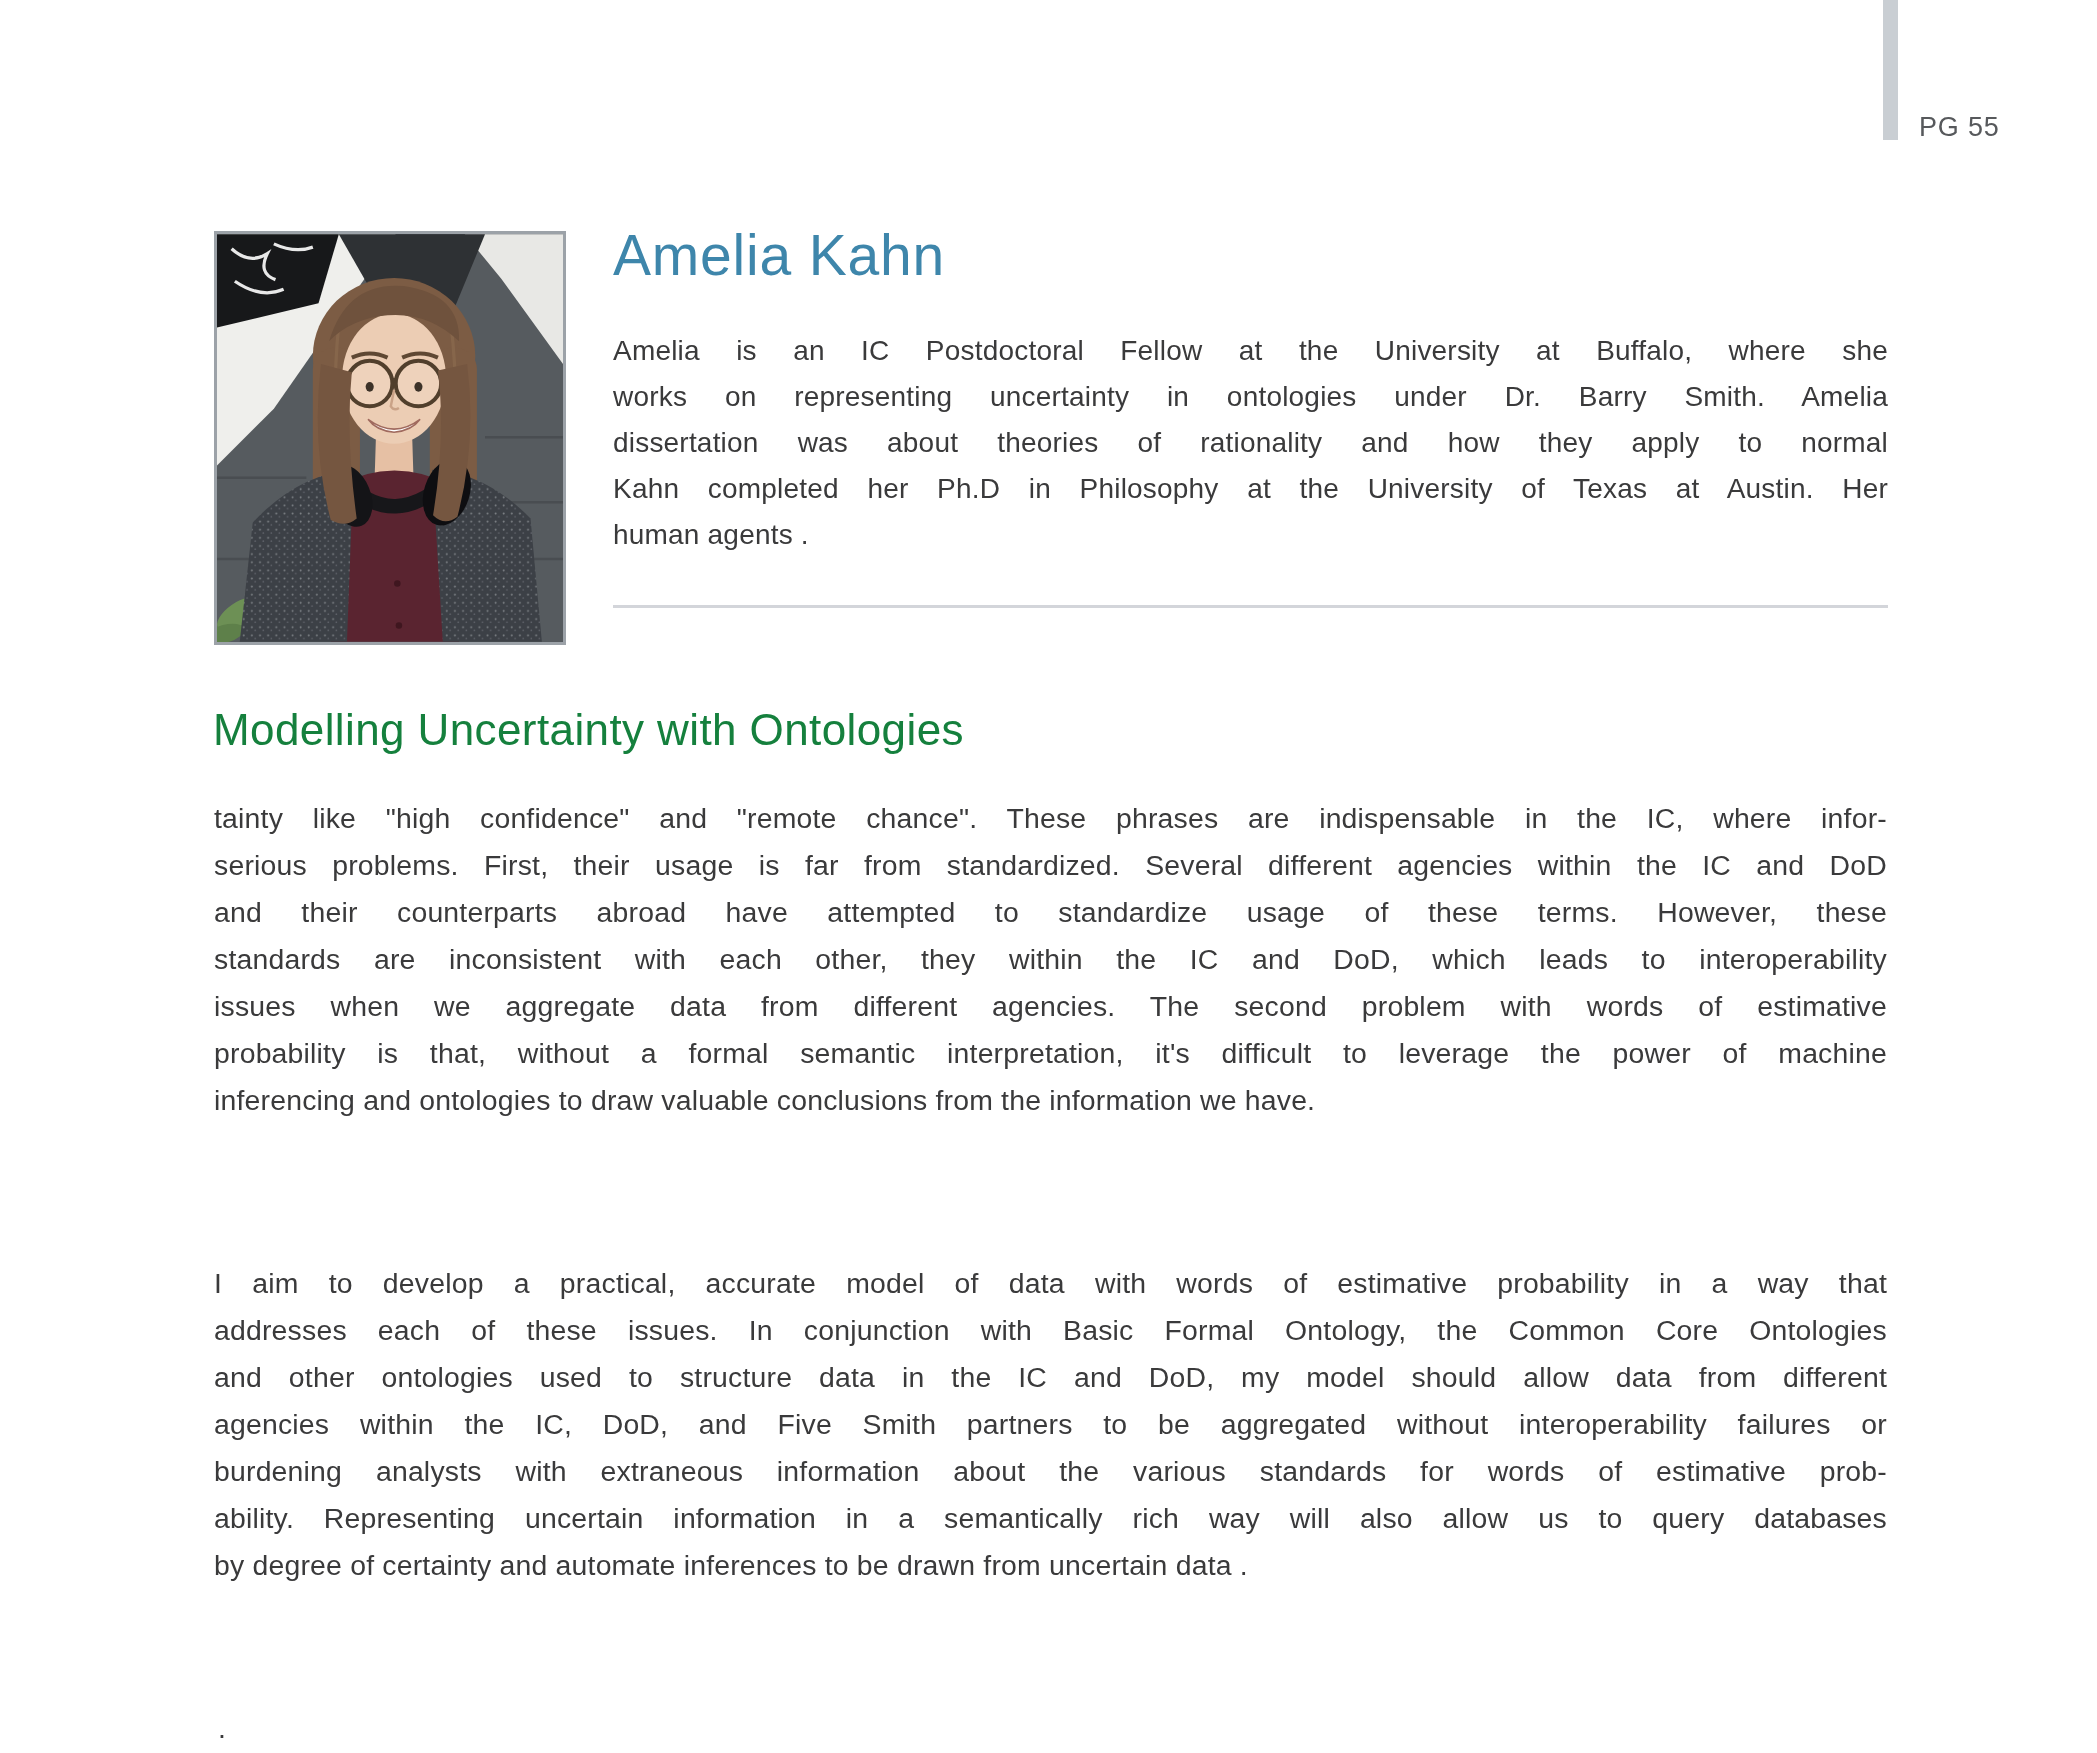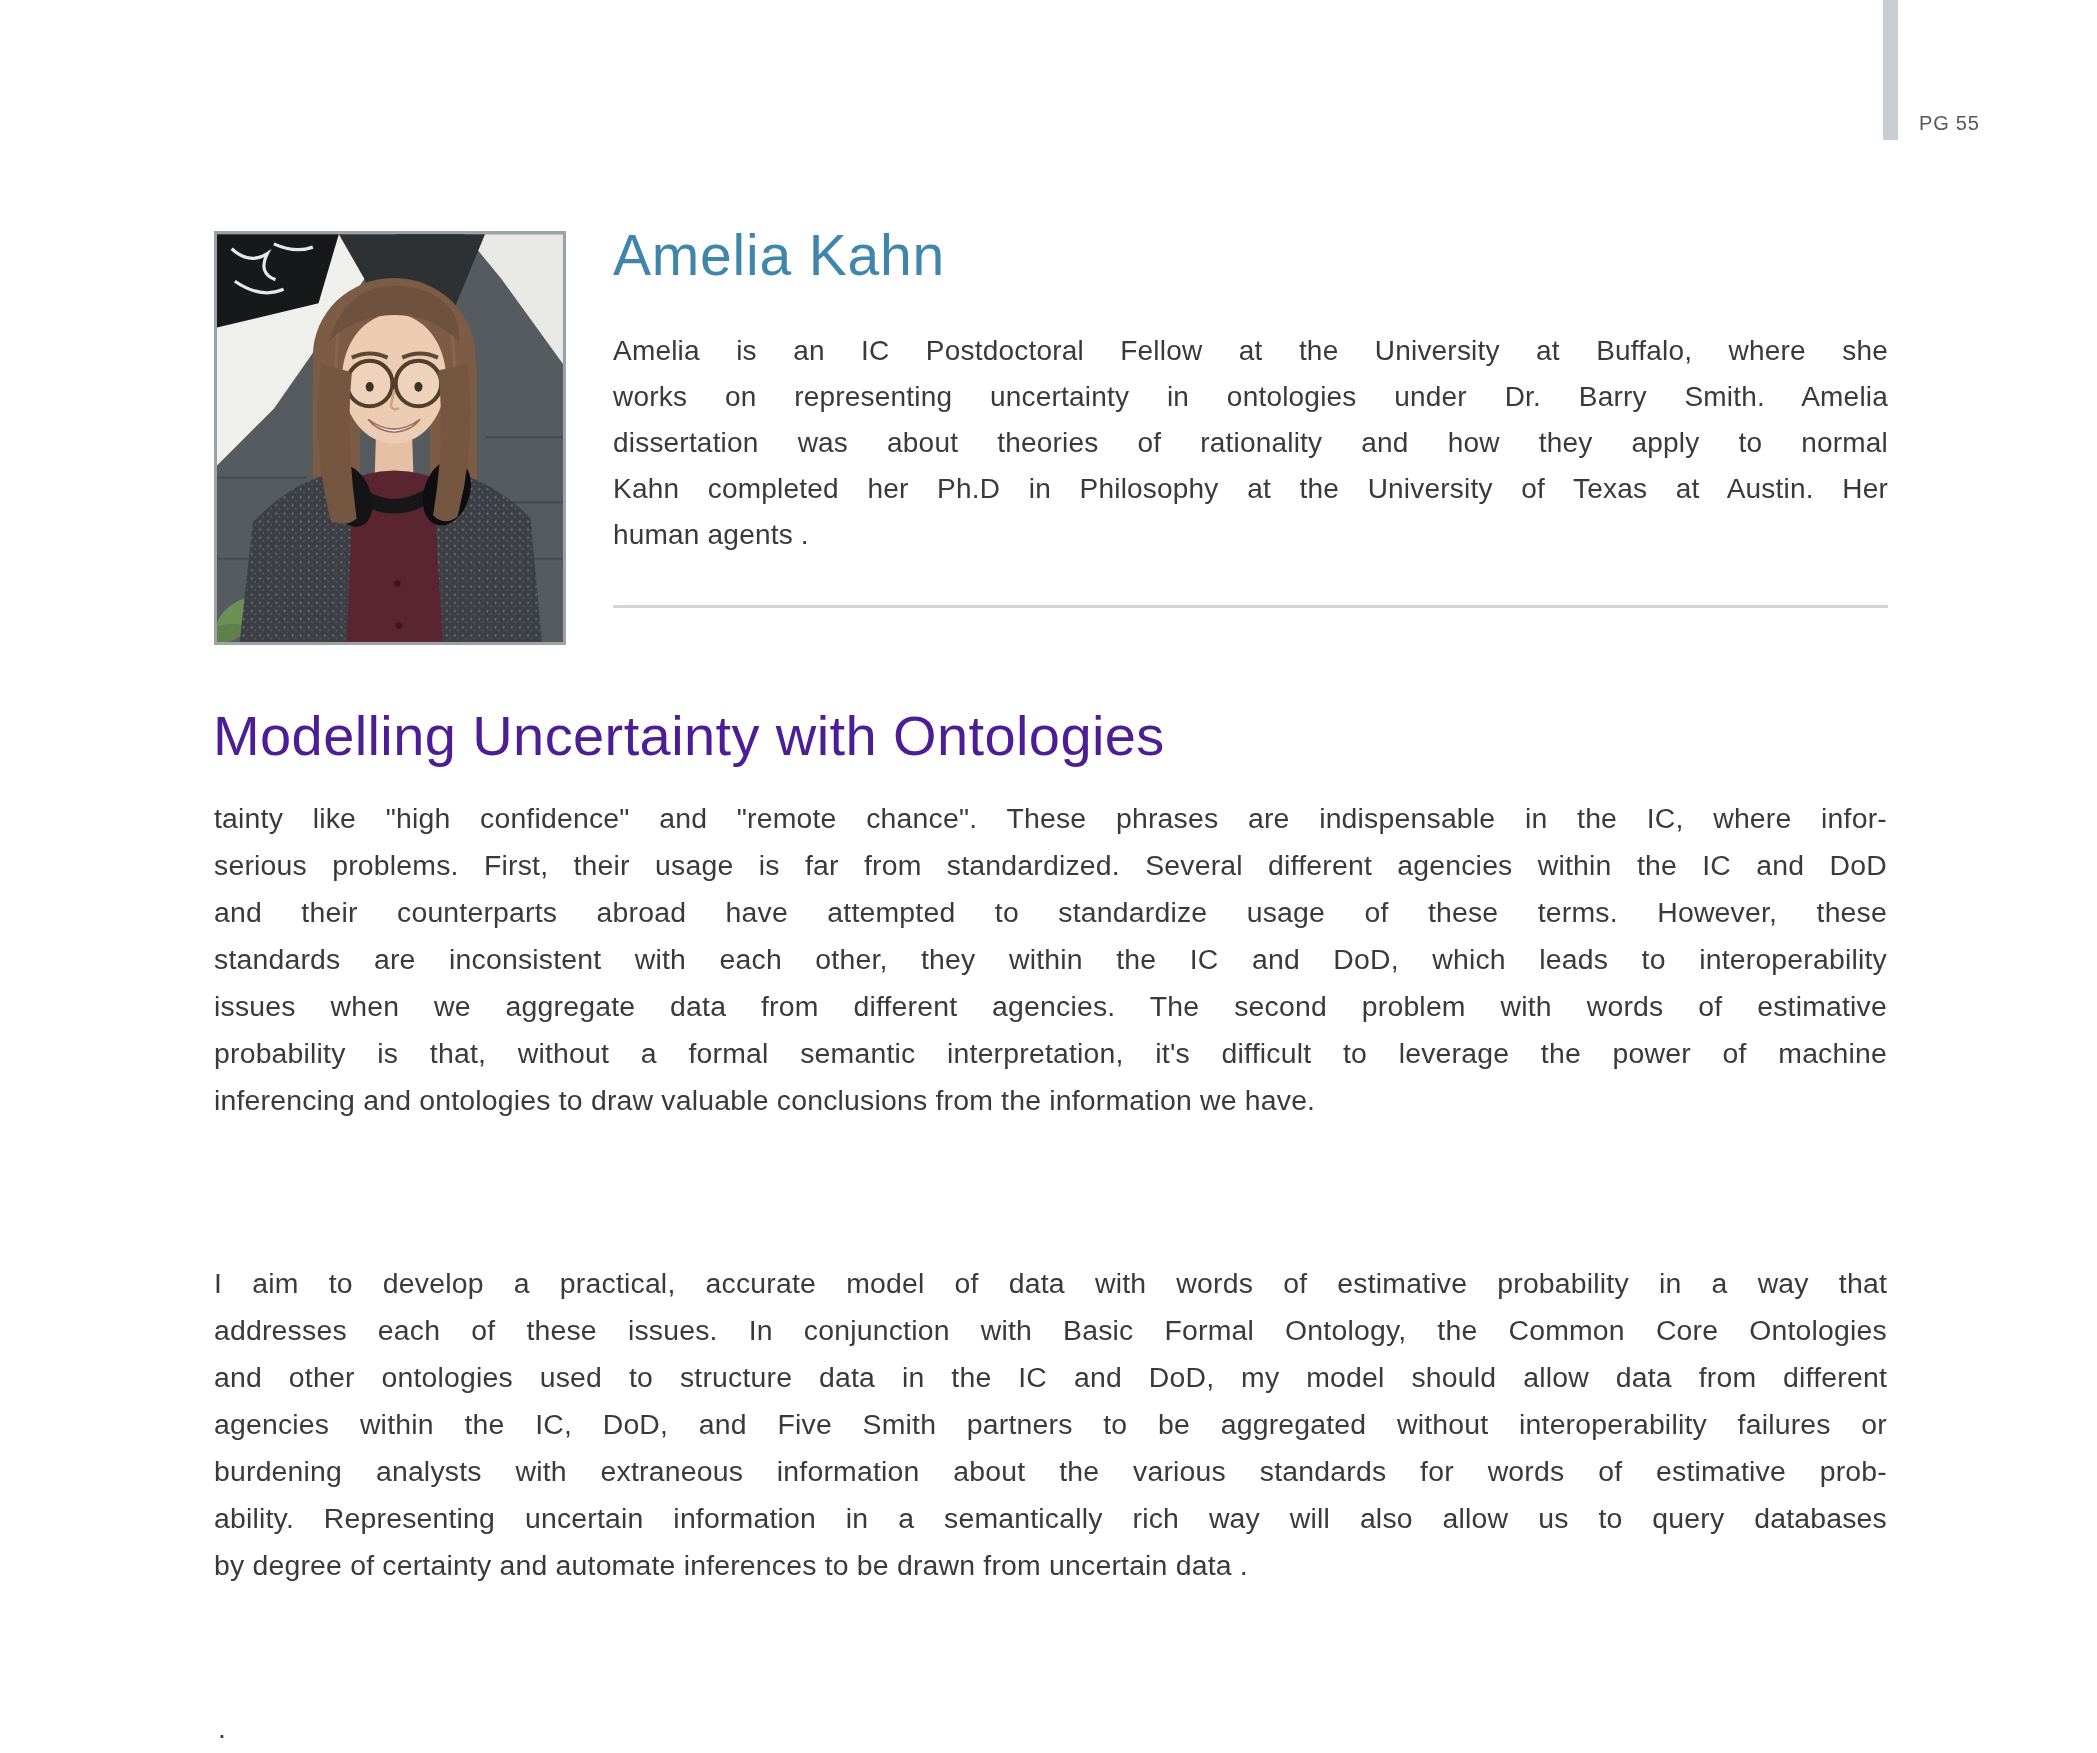--- a/index.html
+++ b/index.html
@@ -7,21 +7,21 @@
     width:2097px;height:1753px;position:relative;
     font-family:"Liberation Sans", sans-serif;
     color:#3a3a3b;
   }
   .corner-bar{
     position:absolute;left:1883px;top:0;width:14.6px;height:140px;
     background:#c9ced3;
   }
   .page-number{
     position:absolute;left:1919px;top:112px;
-    font-size:20px;color:#57595c;letter-spacing:0.8px;white-space:nowrap;
+    font-size:27px;color:#57595c;letter-spacing:0.8px;white-space:nowrap;
   }
   .photo-frame{
     position:absolute;left:214px;top:231px;width:346px;height:408px;
     border:3.2px solid #9ca2a8;background:#565b5f;overflow:hidden;
   }
   .photo-frame svg{display:block;width:100%;height:100%;}
   h1.profile-name{
     position:absolute;left:613px;top:227px;margin:0;
     font-size:57px;font-weight:400;color:#3e86ab;letter-spacing:0.8px;
     line-height:1;white-space:nowrap;
@@ -33,21 +33,21 @@
   .jline{
     text-align:justify;text-align-last:justify;white-space:normal;
   }
   .jline.last{text-align-last:left;}
   .divider{
     position:absolute;left:613px;top:605px;width:1275px;height:3.2px;
     background:#d3d5da;
   }
   h2.article-heading{
     position:absolute;left:213px;top:708px;margin:0;
-    font-size:56px;font-weight:400;color:#4c1d95;letter-spacing:0.4px;
+    font-size:44px;font-weight:400;color:#15803d;letter-spacing:0.4px;
     line-height:1;white-space:nowrap;
   }
   .paragraph{
     position:absolute;left:214px;width:1673px;
     font-size:28.4px;line-height:47px;letter-spacing:0.2px;color:#3a3a3b;
   }
   .paragraph.p1{top:795px;}
   .paragraph.p2{top:1260px;}
   .stray-period{
     position:absolute;left:218px;top:1712px;

